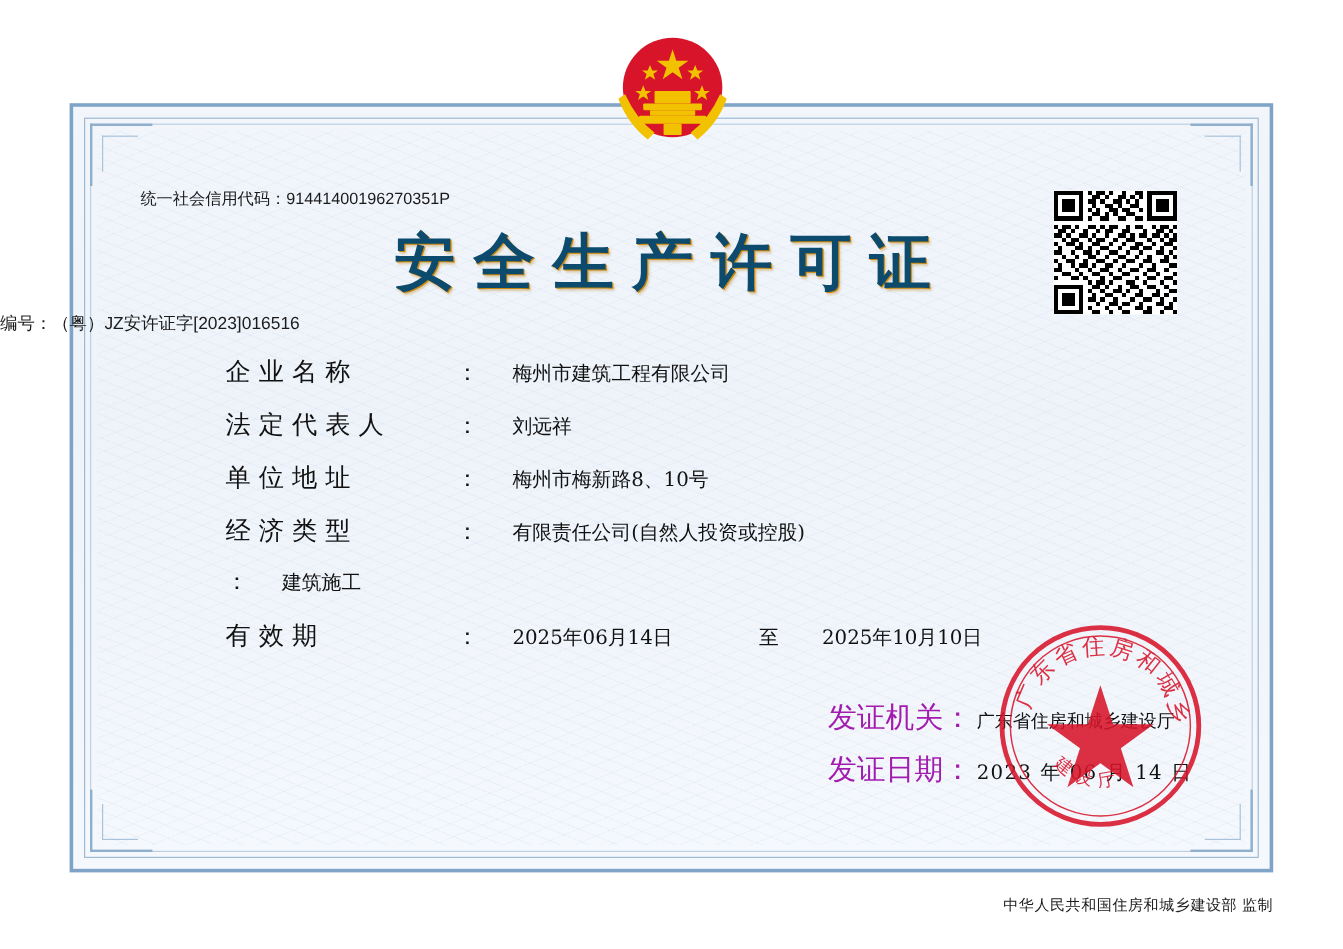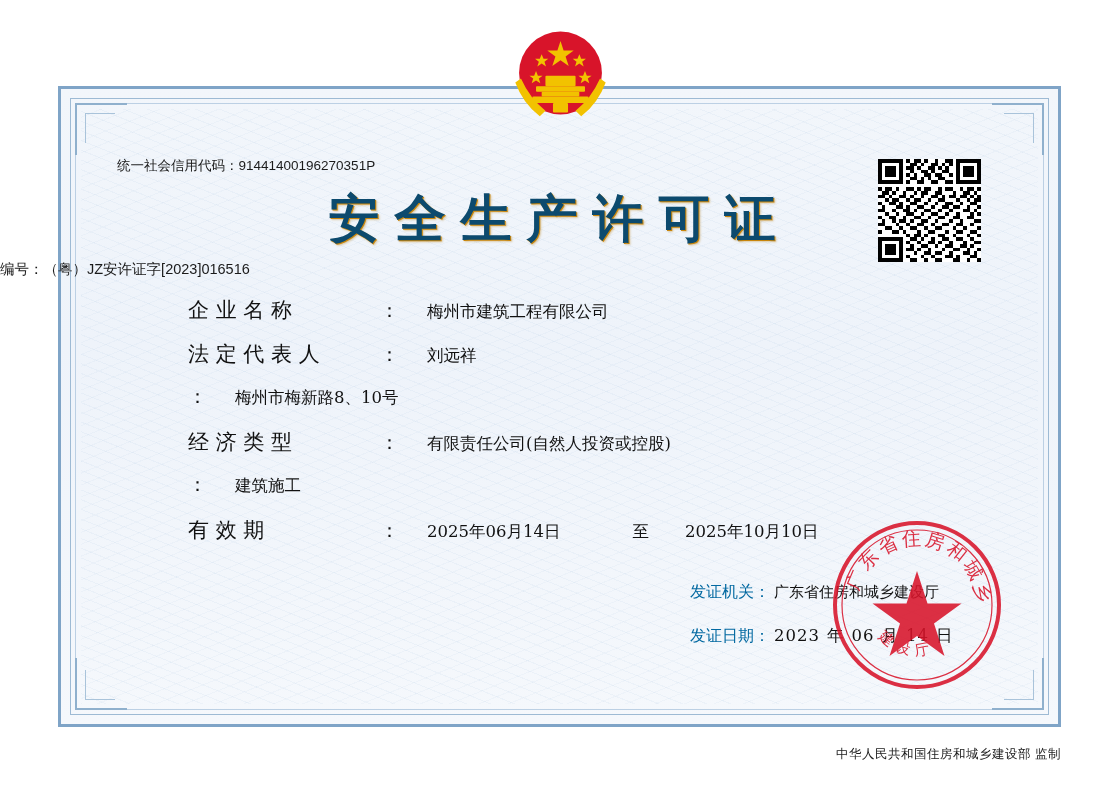--- a/index.html
+++ b/index.html
@@ -182,22 +182,22 @@
     top: 582px;
     width: 330px;
   }
   .issuer-row {
     display: flex;
     align-items: baseline;
     height: 43px;
     font-family: "DejaVu Serif", "Liberation Serif", serif;
   }
   .issuer-label {
-    font-size: 16px;
-    color: #0369a1;
+    font-size: 24px;
+    color: #a21caf;
     white-space: pre;
   }
   .issuer-value {
     font-size: 15px;
     color: #111;
     margin-left: 4px;
   }
   .date-val { font-size: 16.5px; color: #111; margin-left: 4px; letter-spacing: 1px; }
   .date-val span.unit { margin: 0 7px; }
 
@@ -483,20 +483,21 @@
       <span class="label">企 业 名 称</span>
       <span class="colon">：</span>
       <span class="value">梅州市建筑工程有限公司</span>
     </div>
     <div class="row">
       <span class="label">法 定 代 表 人</span>
       <span class="colon">：</span>
       <span class="value">刘远祥</span>
     </div>
     <div class="row">
+      <span class="label">单 位 地 址</span>
       <span class="colon">：</span>
       <span class="value">梅州市梅新路8、10号</span>
     </div>
     <div class="row">
       <span class="label">经 济 类 型</span>
       <span class="colon">：</span>
       <span class="value">有限责任公司(自然人投资或控股)</span>
     </div>
     <div class="row">
       <span class="colon">：</span>

